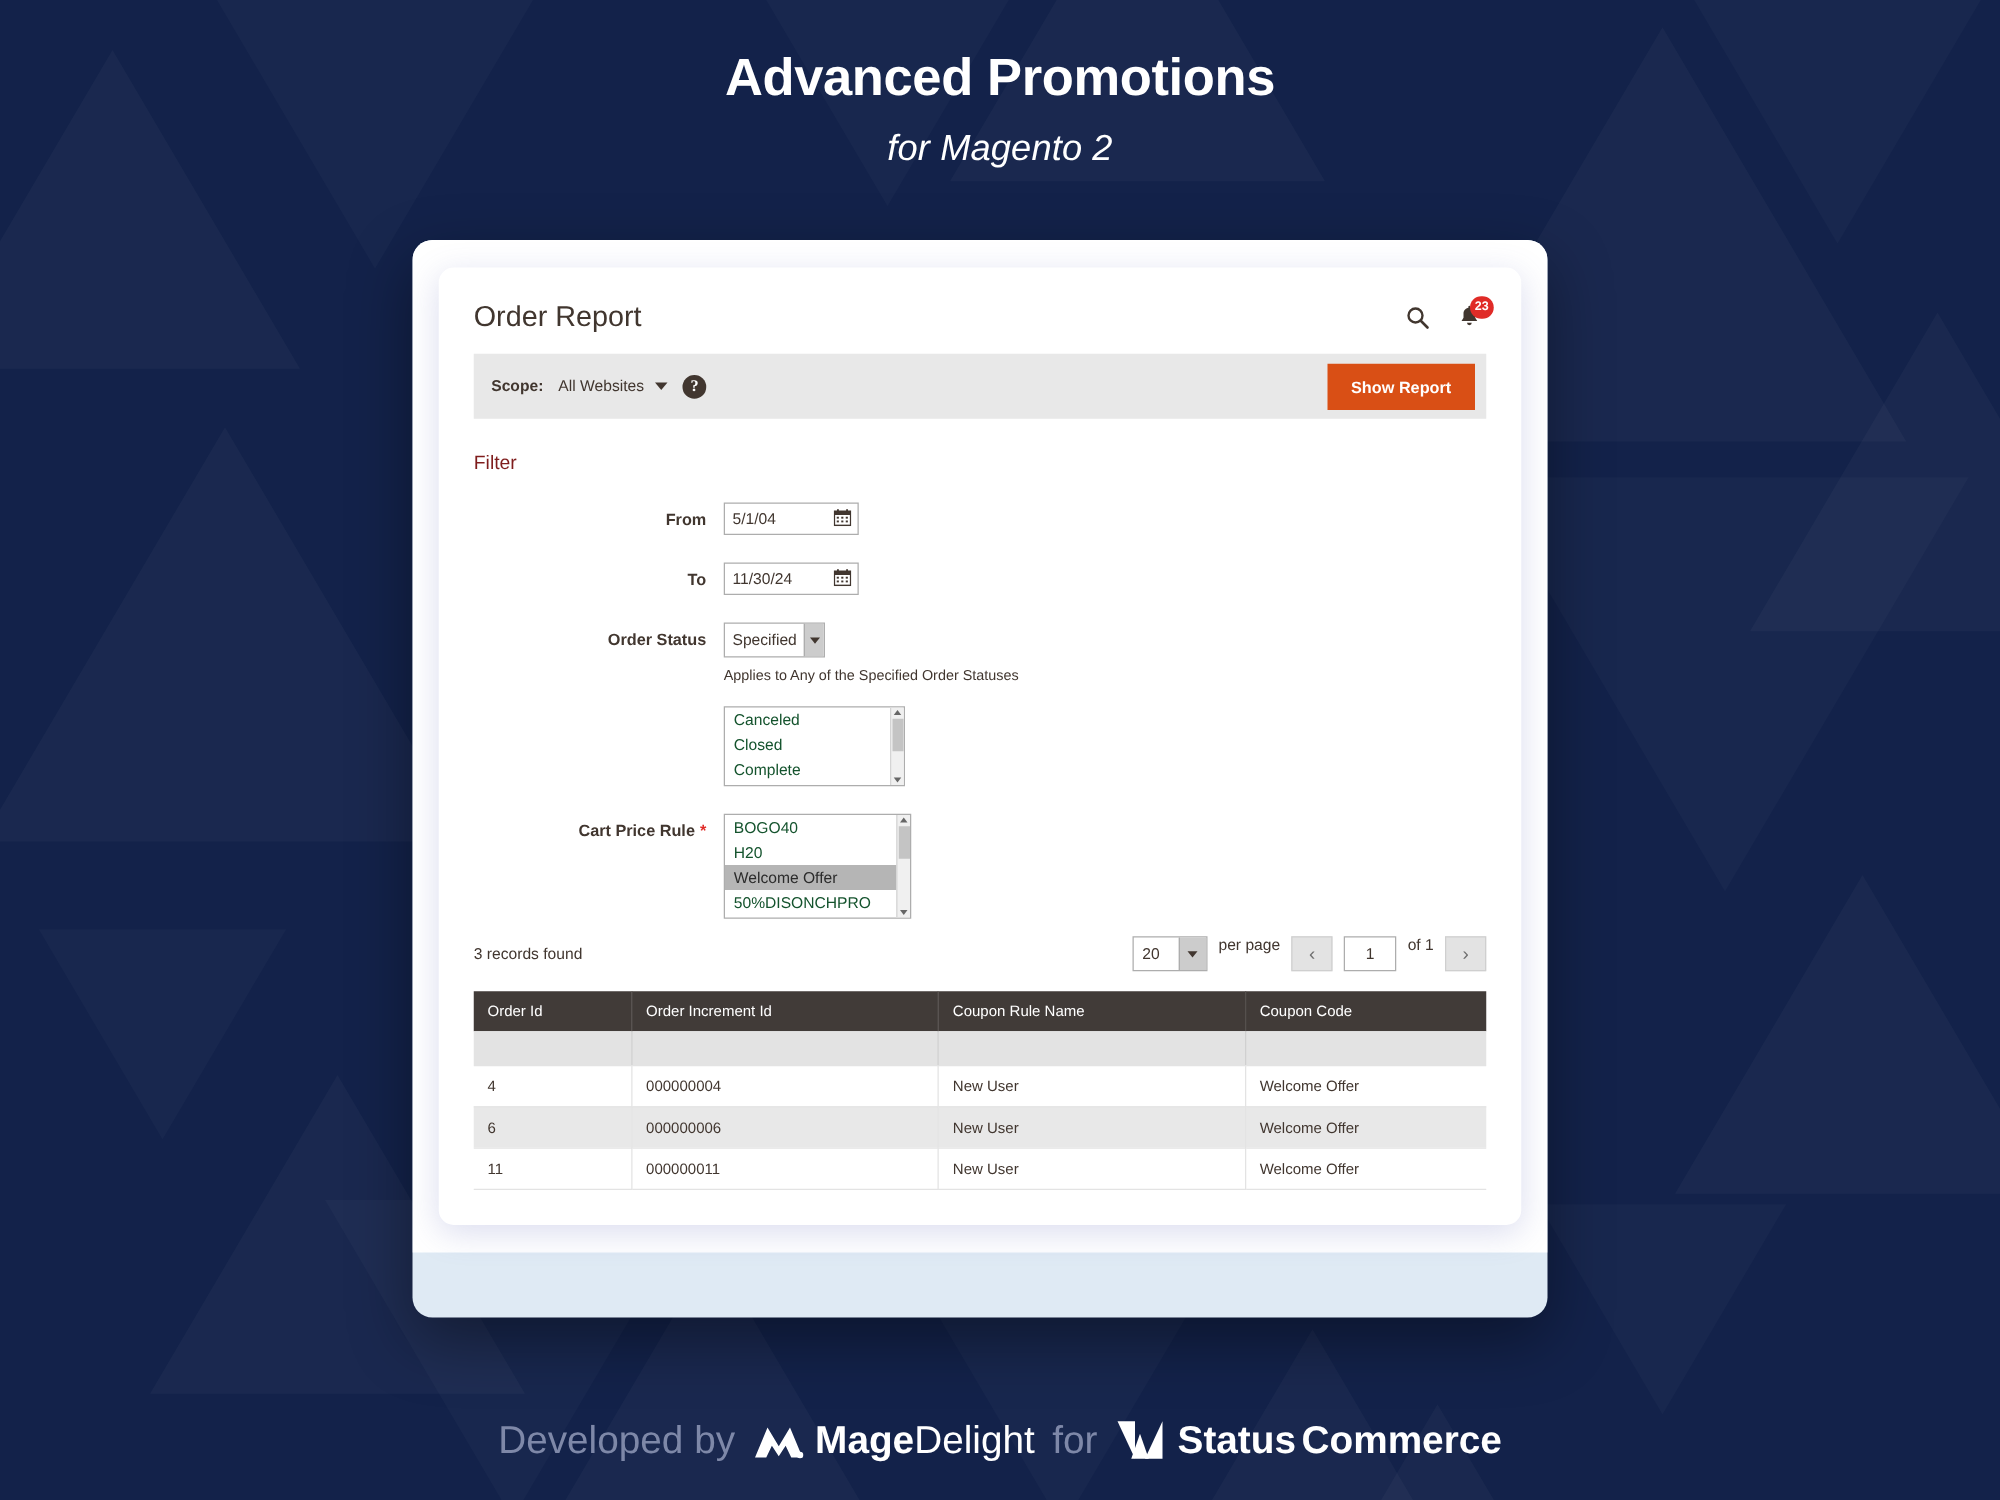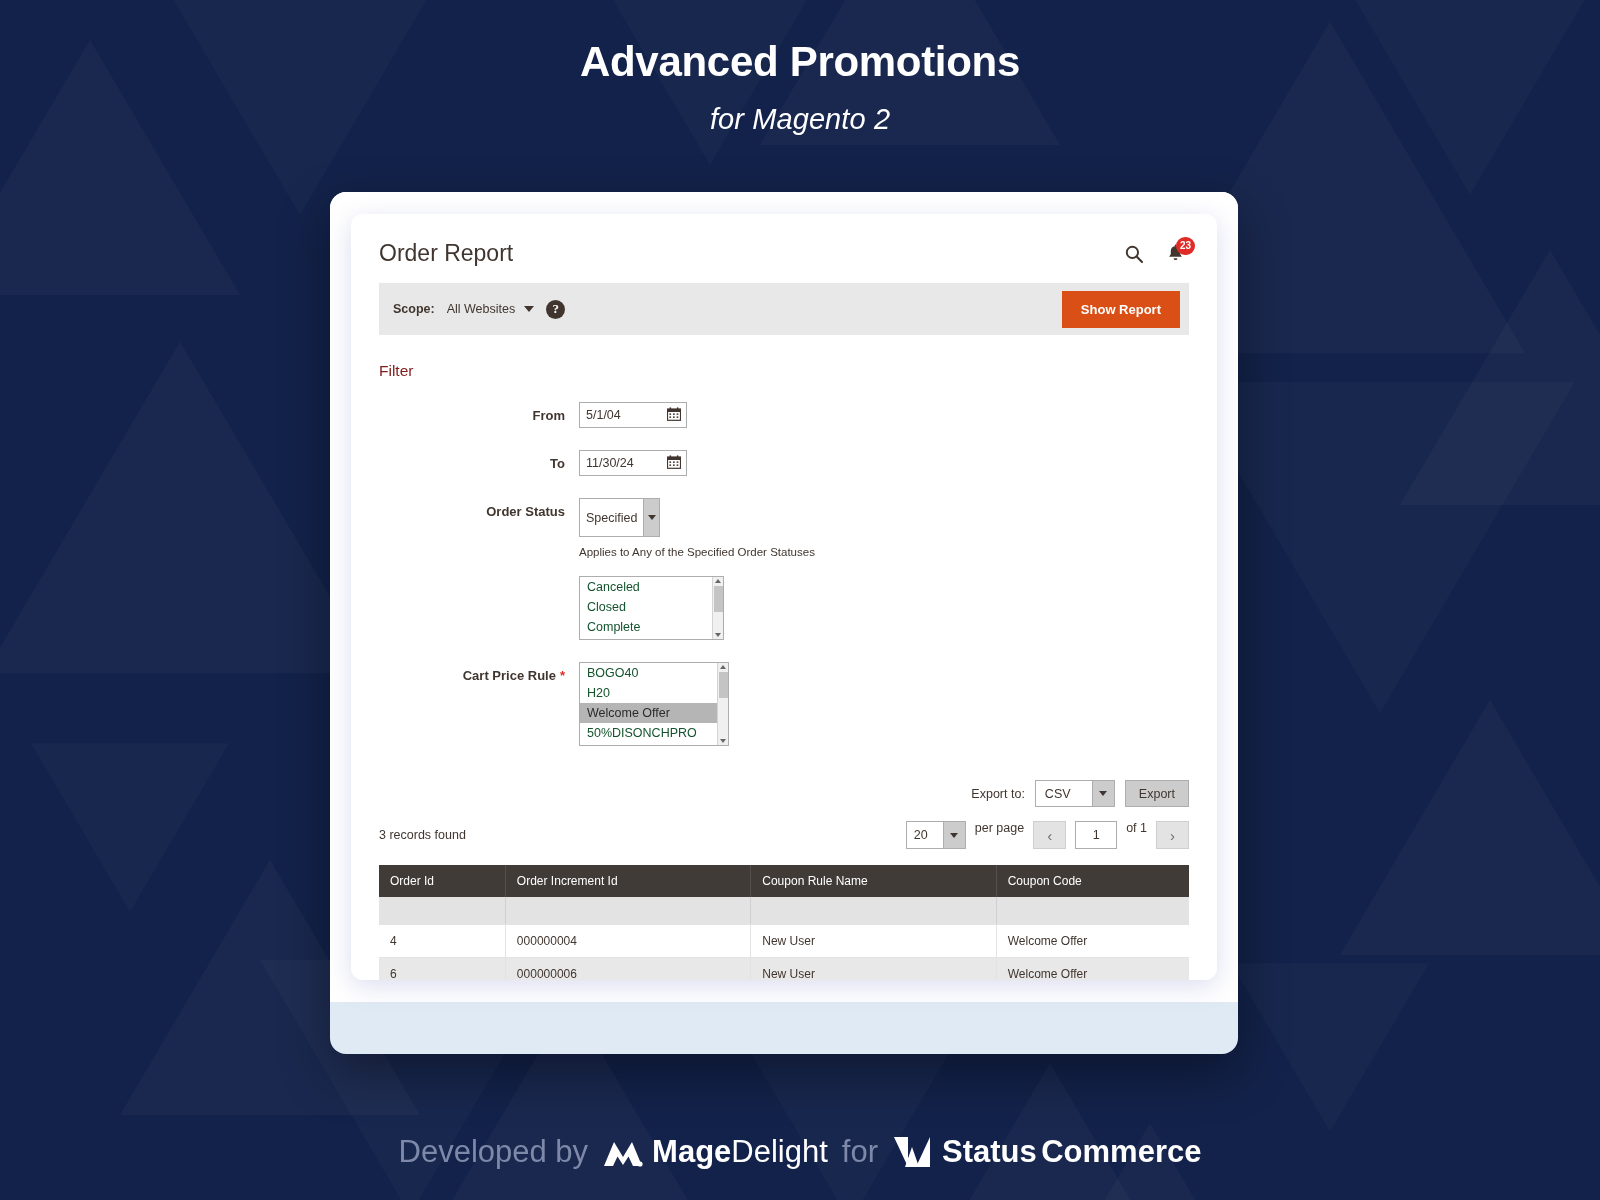--- a/index.html
+++ b/index.html
@@ -264,21 +264,21 @@
   .cal-icon {
     position: absolute;
     right: 5px;
     top: 4px;
     width: 14px;
     height: 14px;
   }
 
   .select-box {
     display: flex;
-    height: 39px;
+    height: 28px;
     border: 1px solid #adadad;
     background: #fff;
     align-items: stretch;
     width: 81px;
   }
   .select-box .val {
     flex: 1;
     display: flex;
     align-items: center;
     padding: 0 6px;
@@ -668,30 +668,20 @@
             <div class="list-opt">50%DISONCHPRO</div>
             <div class="scroll-col">
               <span class="sc-arrow up"></span>
               <span class="sc-arrow dn"></span>
               <span class="sc-thumb"></span>
             </div>
           </div>
         </div>
       </div>
 
-      <div class="export-row">
-        <span class="lbl-sm">Export to:</span>
-        <div class="sel-btn">
-          <div class="val">CSV</div>
-          <div class="arrow">
-              <span class="arrow-tri"></span>
-            </div>
-        </div>
-        <button class="btn-grey">Export</button>
-      </div>
 
       <div class="pager-row">
         <span class="records">3 records found</span>
         <div class="pager">
           <div class="perpage-sel">
             <div class="val">20</div>
             <div class="arrow">
                 <span class="arrow-tri"></span>
               </div>
           </div>

